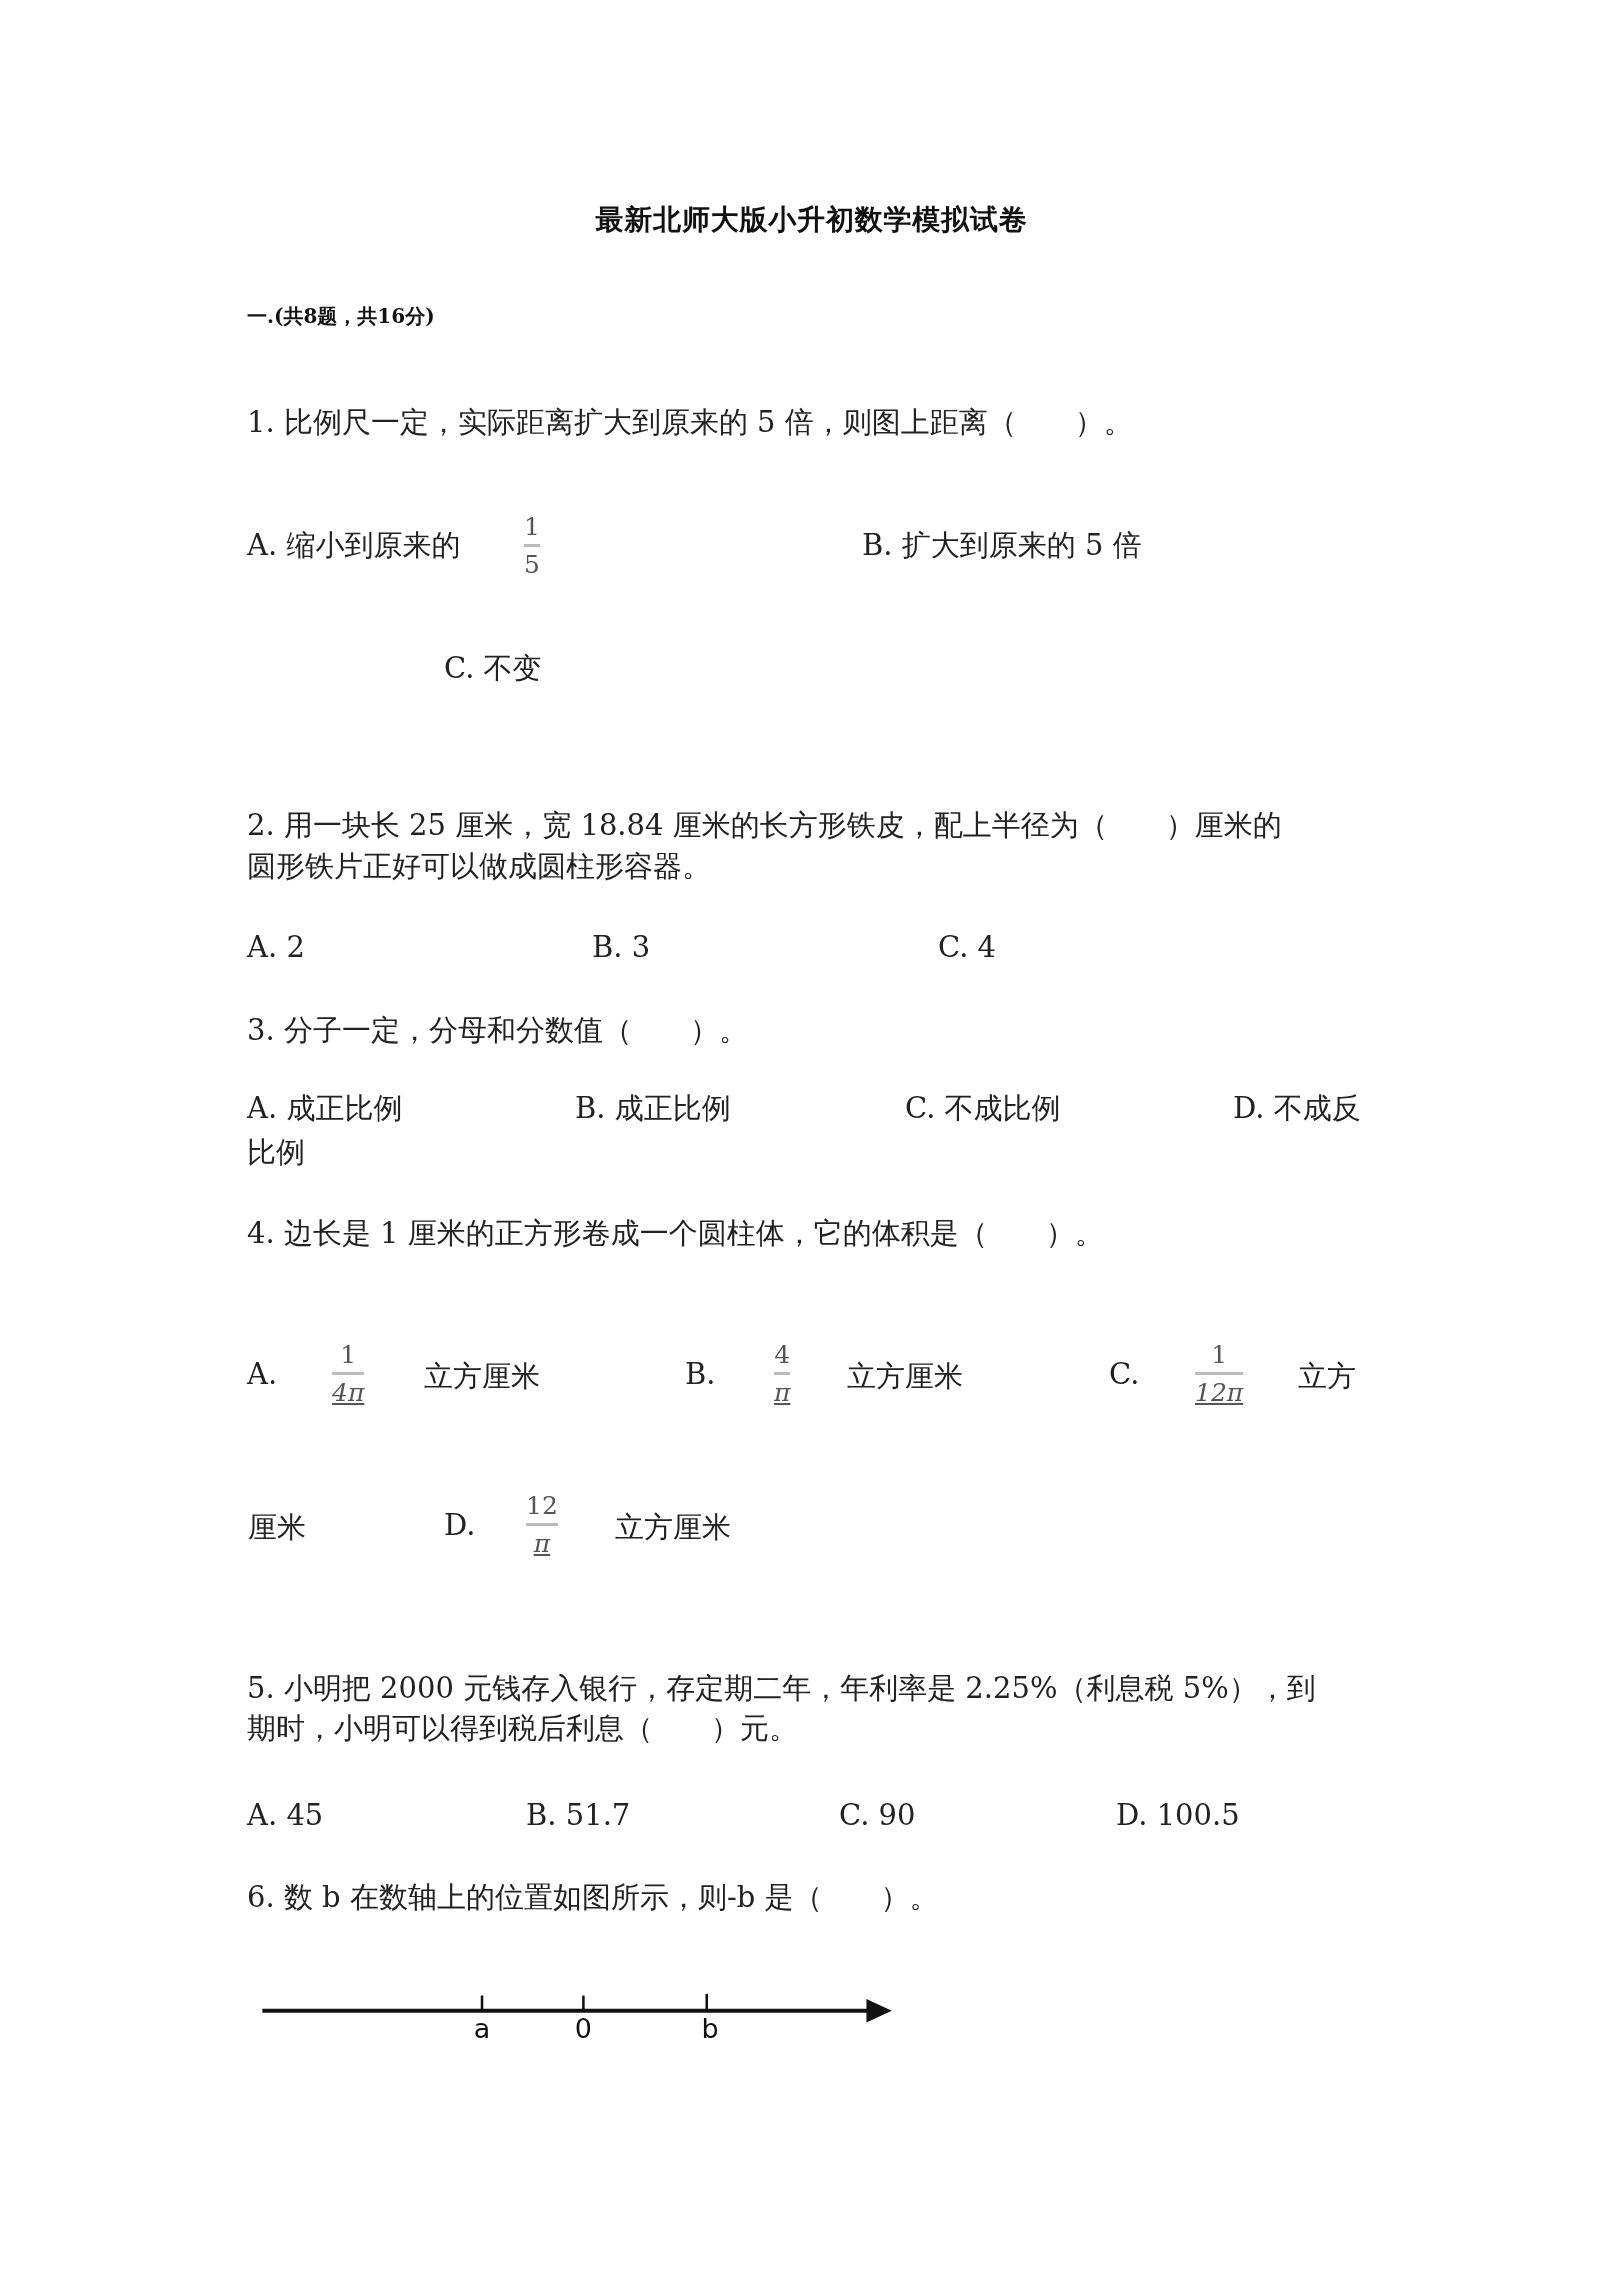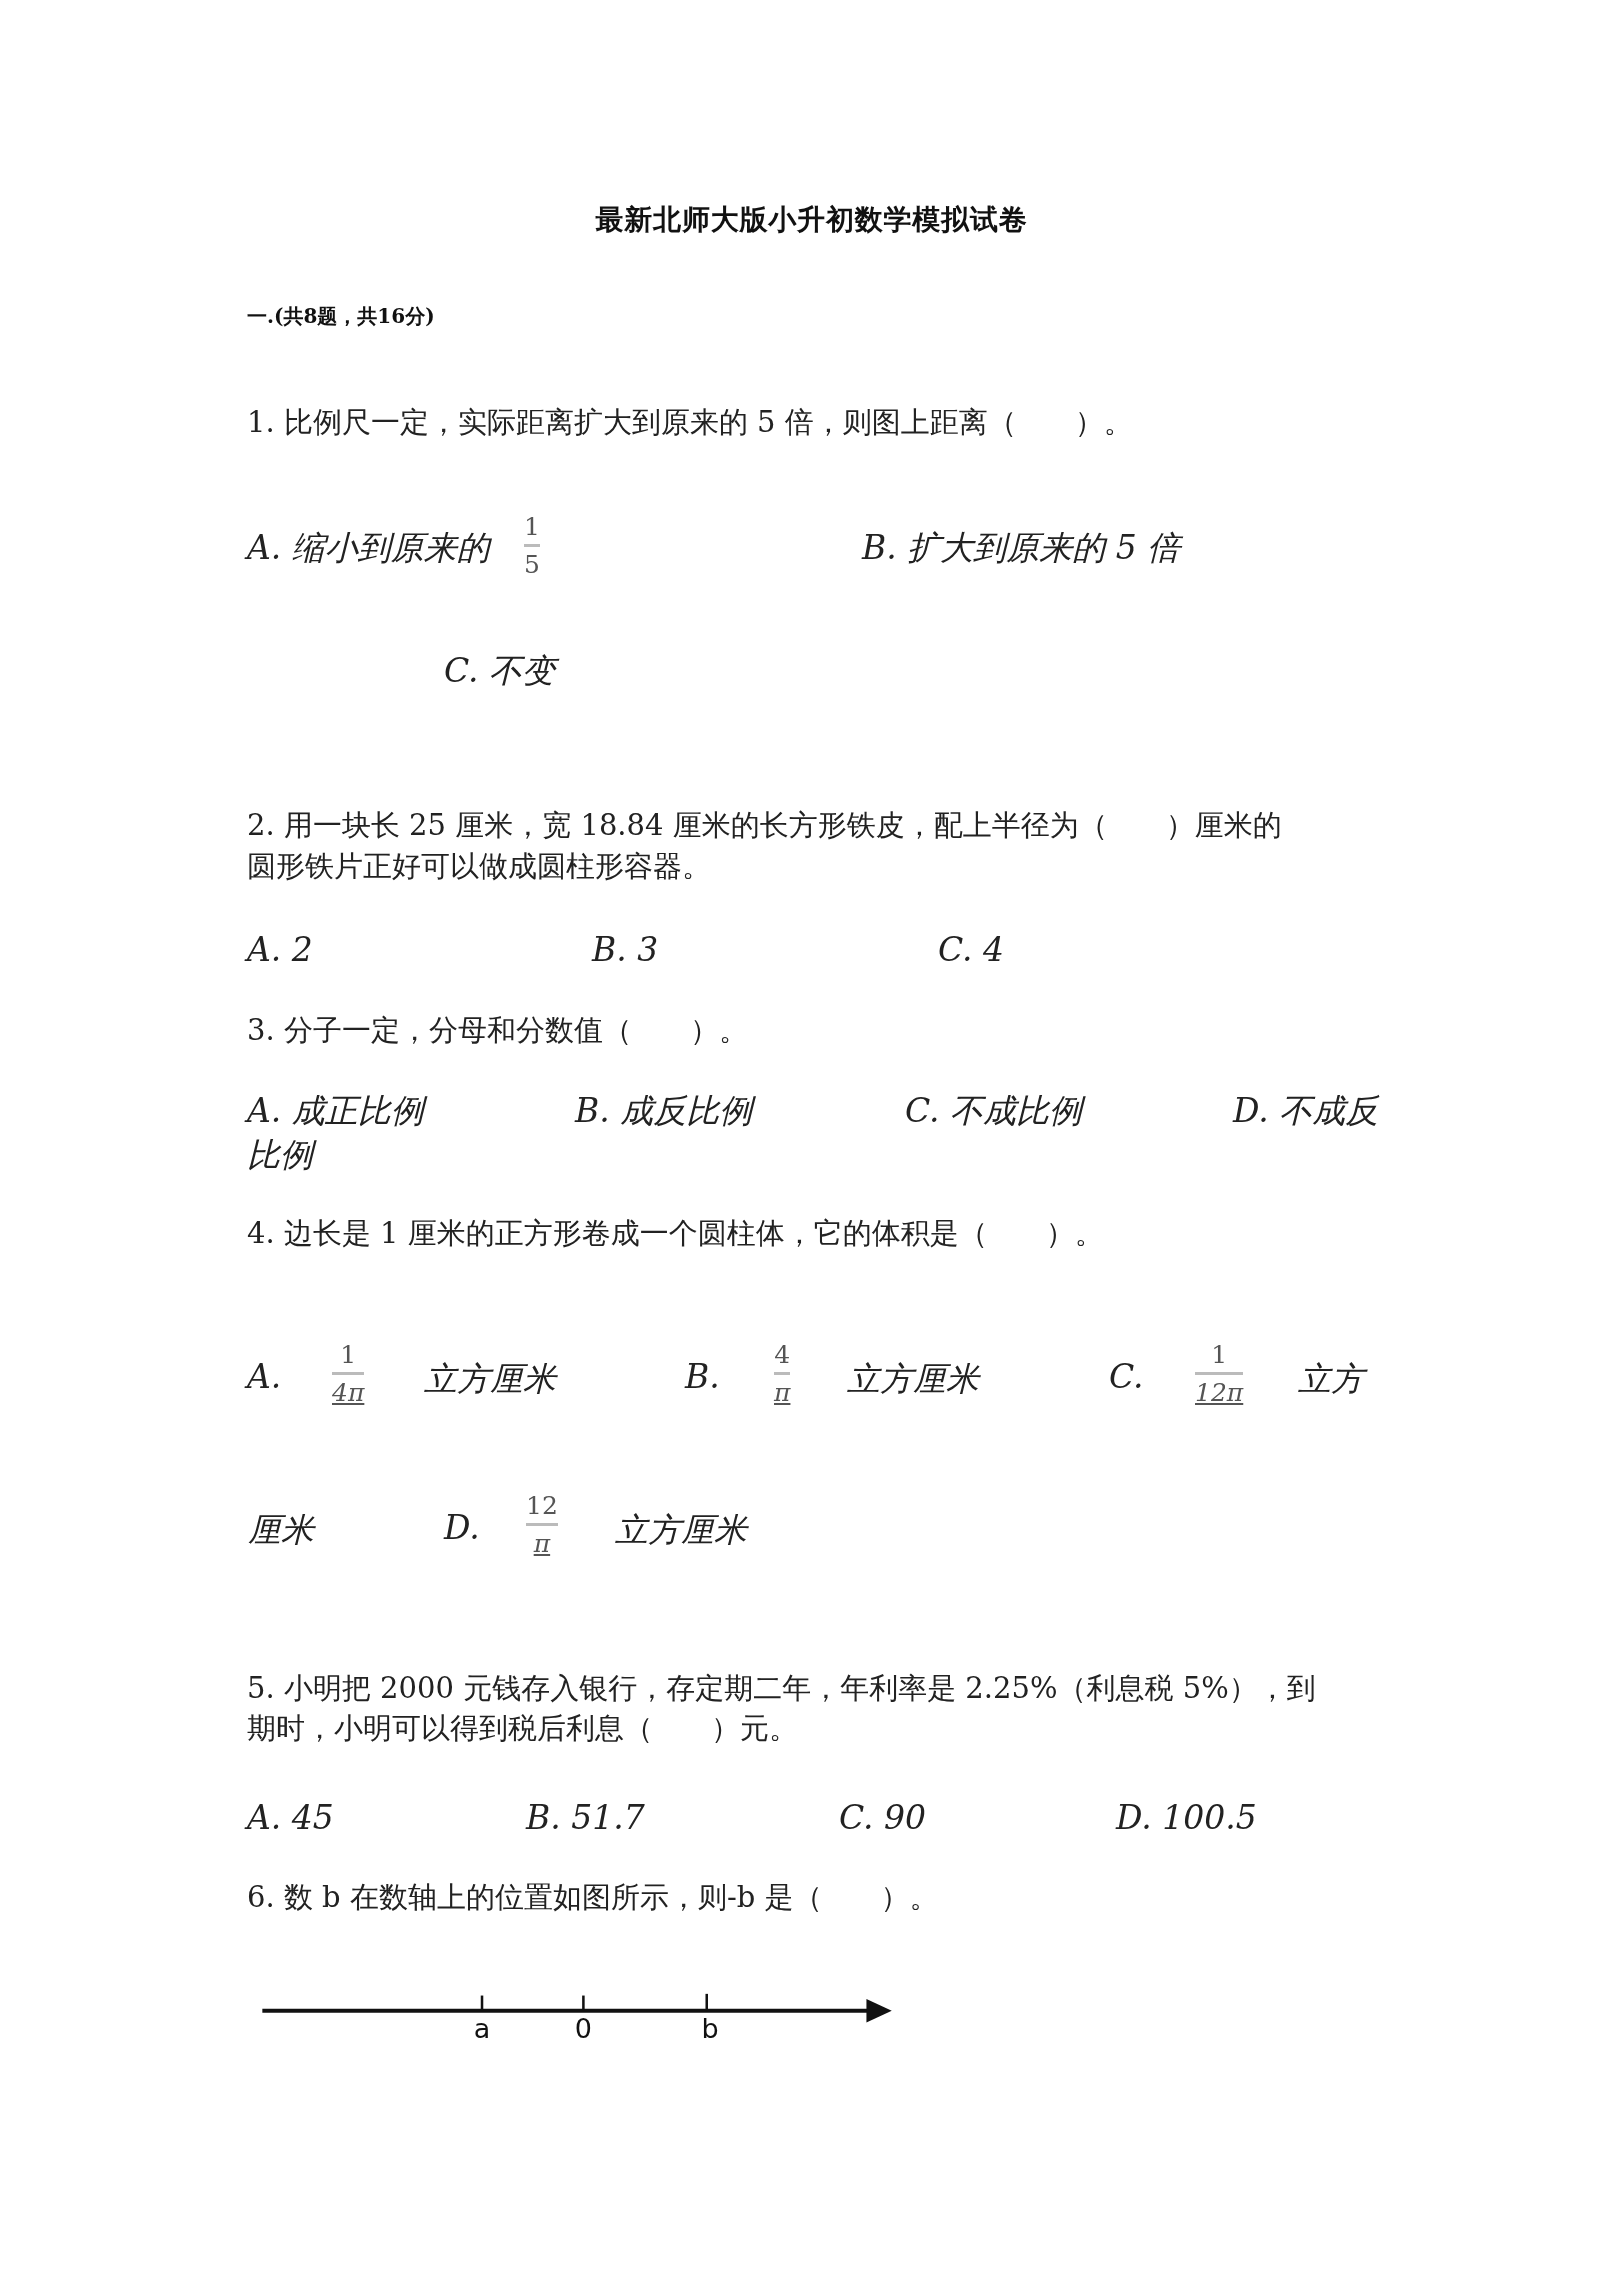--- a/index.html
+++ b/index.html
@@ -1,21 +1,21 @@
 <!DOCTYPE html>
 <html style="font-size:13.5px"><head>
 <meta charset="utf-8">
 <style>
   html,body{margin:0;padding:0;background:#fff;}
   body{width:1623px;height:2295px;position:relative;overflow:hidden;font-family:"DejaVu Serif","Liberation Serif",serif;color:#222;}
   .abs{position:absolute;white-space:nowrap;}
   .title{left:0;width:1623px;text-align:center;top:201px;font-size:28px;font-weight:bold;font-family:"DejaVu Sans","Liberation Sans",sans-serif;color:#111;letter-spacing:0.8px;}
   .sec{left:247px;top:303px;font-size:20px;font-weight:bold;color:#111;}
   .q{left:247px;font-size:29px;line-height:44px;}
-  .opt{font-size:33px;font-style:italic;}
+  .opt{font-size:29px;}
   .frac{position:absolute;display:flex;flex-direction:column;align-items:center;font-size:25px;color:#555;font-family:"DejaVu Serif",serif;}
   .frac .bar{height:2.5px;background:#bbb;width:100%;margin:3.4px 0;}
   .frac i{font-style:italic;text-decoration:underline;}
 </style>
 </head>
 <body>
 
 <div class="abs title">最新北师大版小升初数学模拟试卷</div>
 <div class="abs sec">一.(共8题，共16分)</div>
 
@@ -30,21 +30,21 @@
 <div class="abs opt" style="left:444px;top:649px">C. 不变</div>
 
 <div class="abs q" style="top:803px">2. 用一块长 25 厘米，宽 18.84 厘米的长方形铁皮，配上半径为（　　）厘米的</div>
 <div class="abs q" style="top:844px">圆形铁片正好可以做成圆柱形容器。</div>
 <div class="abs opt" style="left:247px;top:930px">A. 2</div>
 <div class="abs opt" style="left:592px;top:930px">B. 3</div>
 <div class="abs opt" style="left:938px;top:930px">C. 4</div>
 
 <div class="abs q" style="top:1008px">3. 分子一定，分母和分数值（　　）。</div>
 <div class="abs opt" style="left:247px;top:1089px">A. 成正比例</div>
-<div class="abs opt" style="left:575px;top:1089px">B. 成反比例</div>
+<div class="abs opt" style="left:575px;top:1089px">B. 成正比例</div>
 <div class="abs opt" style="left:905px;top:1089px">C. 不成比例</div>
 <div class="abs opt" style="left:1233px;top:1089px">D. 不成反</div>
 <div class="abs opt" style="left:247px;top:1133px">比例</div>
 
 <div class="abs q" style="top:1211px">4. 边长是 1 厘米的正方形卷成一个圆柱体，它的体积是（　　）。</div>
 <div class="abs opt" style="left:247px;top:1357px">A.</div>
 <div class="frac" style="left:332px;top:1340px">
   <span>1</span>
     <span class="bar"></span>
     <i>4π</i>

